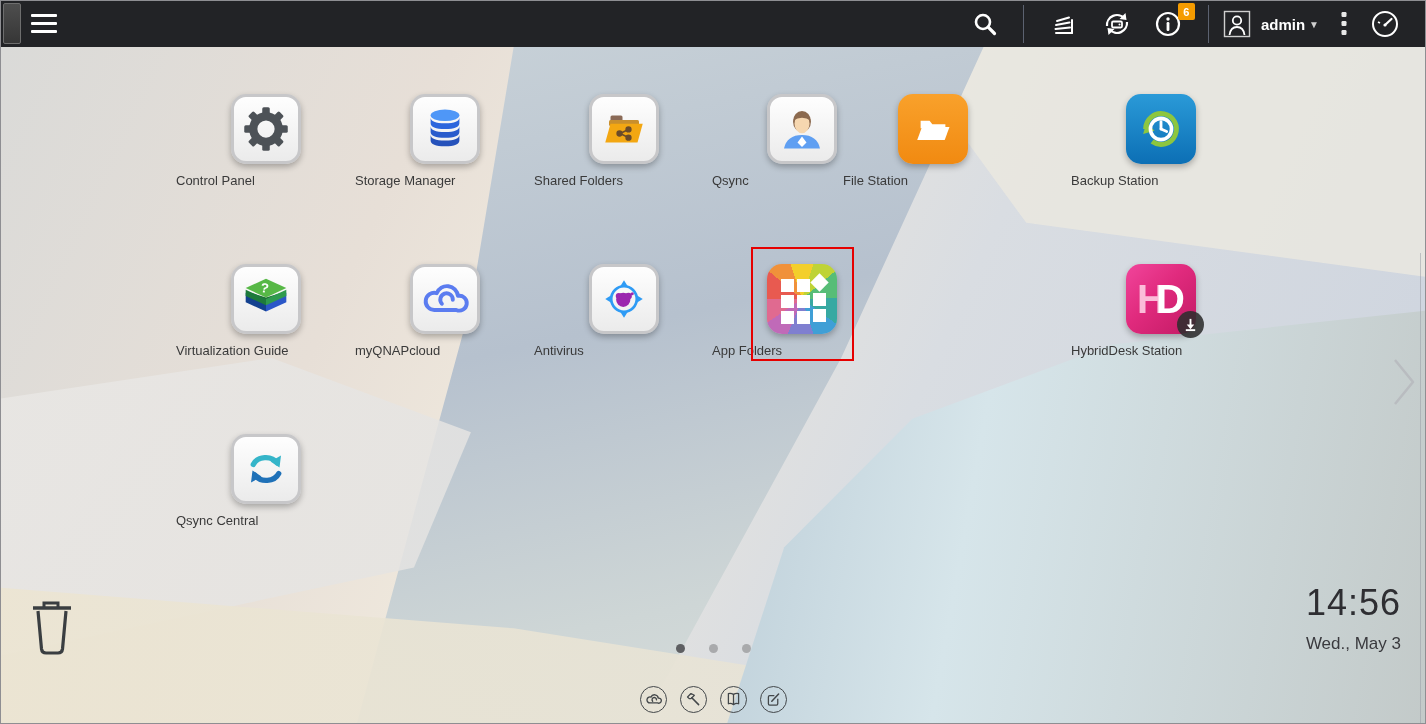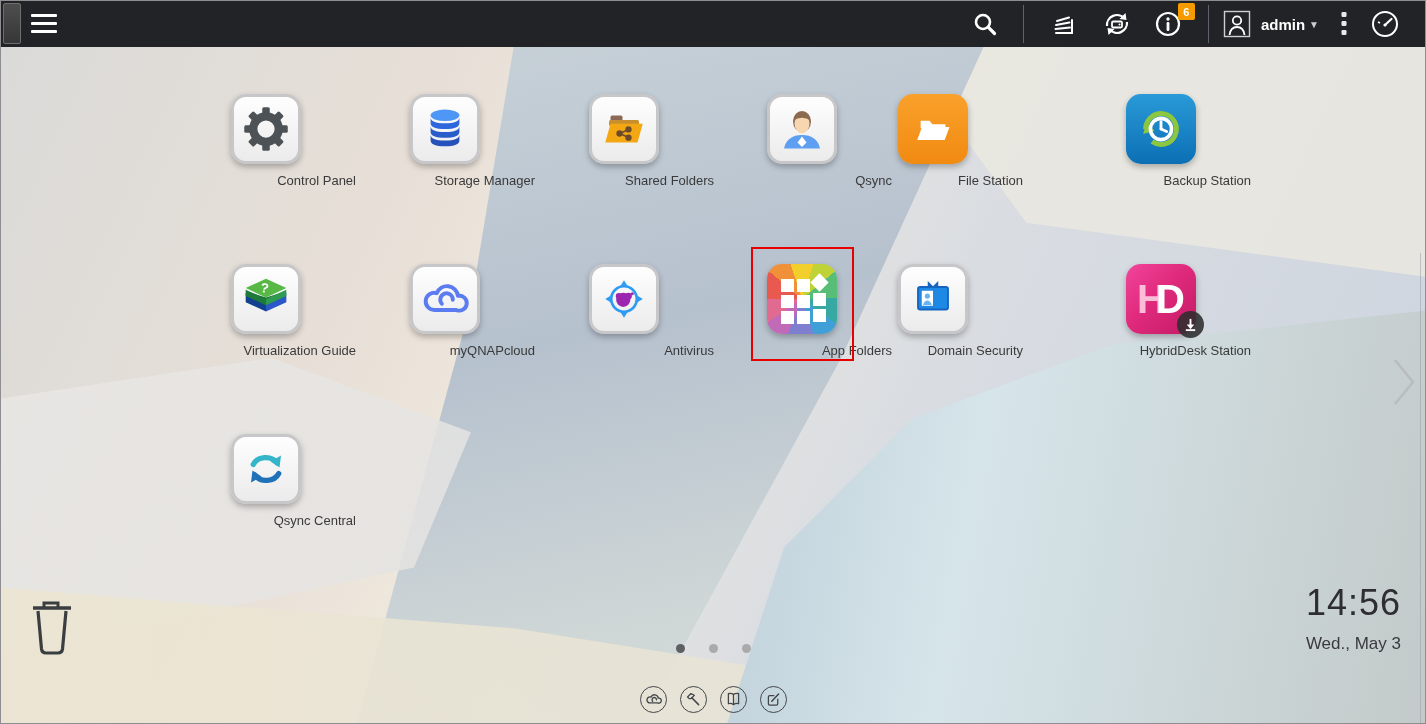--- a/index.html
+++ b/index.html
@@ -35,21 +35,21 @@
   .wp-fold2{clip-path:polygon(51% 100%,55% 74%,64% 55%,78% 44%,100% 39%,100% 100%);
     background:linear-gradient(100deg,#7e90a8 0%,#a5b8c7 32%,#d6e5ea 68%,#c3cac9 100%);}
   .wp-fold3{clip-path:polygon(63% 0%,100% 0%,100% 34%,72% 26%);background:#ebe8e0;opacity:.8;}
   .wp-fold4{clip-path:polygon(0% 52%,19% 46%,33% 57%,29% 77%,0% 90%);
     background:linear-gradient(125deg,#ebe9e6,#dcdcdc);opacity:.85;}
   .wp-fold5{clip-path:polygon(0% 80%,36% 86%,60% 94%,72% 100%,0% 100%);
     background:linear-gradient(90deg,#ece5d2,#e7e3d6 60%,#dfe0dc);opacity:.9;}
   #right-edge-line{position:absolute;right:4px;top:206px;bottom:0;width:1px;background:#9aa0a8;opacity:.55;}
 
   
-  .cell{position:absolute;width:180px;text-align:right;cursor:pointer;z-index:10;}
+  .cell{position:absolute;width:180px;text-align:left;cursor:pointer;z-index:10;}
   .tile{width:70px;height:70px;border-radius:15px;margin:0 auto;position:relative;
     box-shadow:0 3px 6px rgba(0,0,0,.28);}
   .tile.white{background:linear-gradient(180deg,#fefefe,#ebebeb);border:3px solid #c7c7c9;
     display:flex;align-items:center;justify-content:center;}
   .tile.flat{display:flex;align-items:center;justify-content:center;}
   .icon-label{display:inline-block;margin-top:9px;font-size:13px;color:#3a3a3a;}
   
   .c1{left:175px;} .c2{left:354px;} .c3{left:533px;} .c4{left:711px;} .c5{left:842px;} .c6{left:1070px;}
   .r1{top:93px;} .r2{top:263px;} .r3{top:433px;}
 
@@ -314,32 +314,20 @@
       <span class="ac-sq" style="left:14px;top:31px;"></span>
       <span class="ac-sq" style="left:30px;top:31px;"></span>
       <span class="ac-sq" style="left:46px;top:29px;"></span>
       <span class="ac-sq" style="left:14px;top:47px;"></span>
       <span class="ac-sq" style="left:30px;top:47px;"></span>
       <span class="ac-sq" style="left:46px;top:45px;"></span>
     </div>
     <span class="icon-label">App Folders</span>
   </div>
 
-  <div class="cell c5 r2">
-    <div class="tile white">
-      <svg width="48" height="48" viewBox="0 0 64 64">
-        <polygon points="25,8 32,15 39,8 39,17 25,17" fill="#1565c0"></polygon>
-        <rect x="12" y="16" width="40" height="30" rx="3" fill="#1e88e5" stroke="#1565c0" stroke-width="2.5"></rect>
-        <rect x="17" y="21" width="15" height="20" fill="#fff"></rect>
-        <circle cx="24.5" cy="28" r="3.5" fill="#64b5f6"></circle>
-        <path d="M18.5 40 q2 -6 6 -6 q4 0 6 6 z" fill="#64b5f6"></path>
-      </svg>
-    </div>
-    <span class="icon-label">Domain Security</span>
-  </div>
 
   <div class="cell c6 r2">
     <div class="tile flat hd">
       <div class="hd-letters">
         <span class="hd-h">H</span>
         <span class="hd-d">D</span>
       </div>
       <div class="dl-badge">
         <svg width="15" height="15" viewBox="0 0 16 16">
           <line x1="8" y1="2" x2="8" y2="10" stroke="#fff" stroke-width="2"></line>

